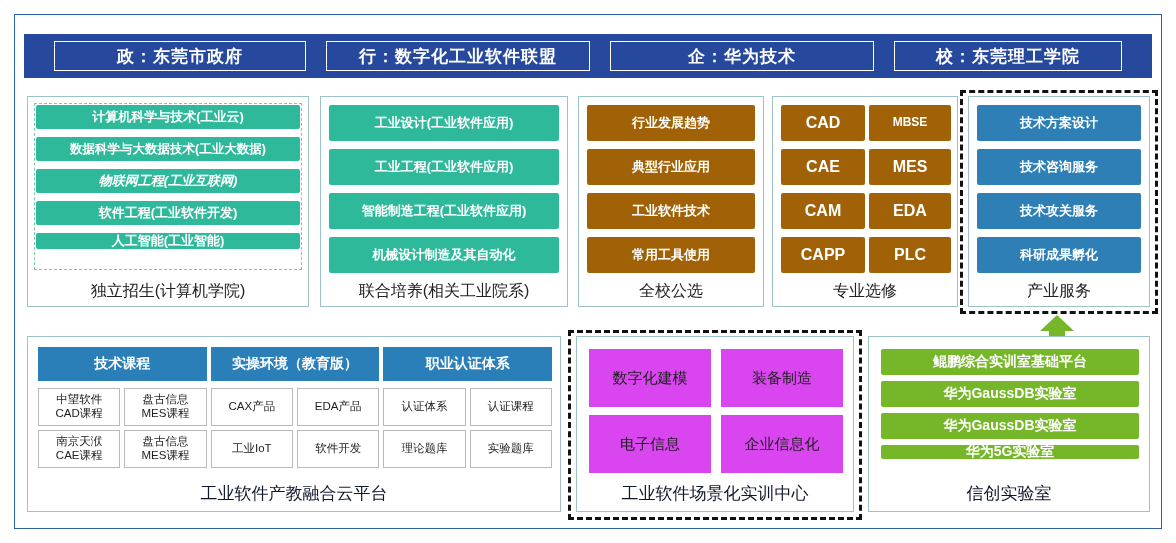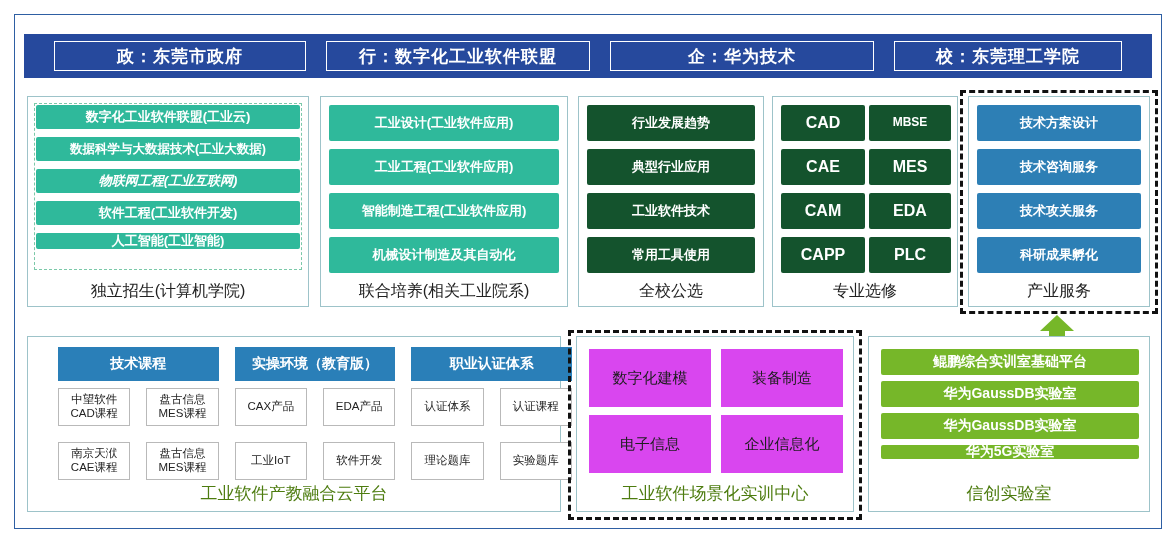--- a/index.html
+++ b/index.html
@@ -74,21 +74,21 @@
     font-weight: bold;
     margin-bottom: 8px;
     border-radius: 2px;
     text-align: center;
     line-height: 1.15;
   }
   .chip.green {
     background: #2fb99b;
   }
   .chip.teal {
-    background: #14532d;
+    background: #a16207;
   }
   .chip.blue2 {
     background: #2d7fb5;
   }
   .col-caption {
     position: absolute;
     left: 0;
     right: 0;
     bottom: 4px;
     text-align: center;
@@ -115,28 +115,27 @@
     border: 1px solid #9dc3c9;
     box-sizing: border-box;
   }
   .bottom-caption {
     position: absolute;
     left: 0;
     right: 0;
     bottom: 6px;
     text-align: center;
     font-size: 17px;
-    color: #4d7c0f;
+    color: #0f172a;
   }
   
   .grid-table {
     position: absolute;
     display: grid;
-    gap: 16px;
-    margin-left: 20px;
+    gap: 4px;
   }
   .gt-head {
     background: #2a7fb8;
     color: #ffffff;
     font-size: 14px;
     font-weight: bold;
     display: flex;
     align-items: center;
     justify-content: center;
   }
@@ -200,21 +199,21 @@
     </div>
     <div class="banner-item" style="left:870px; width:228px;">
       <span>校：东莞理工学院</span>
     </div>
   </div>
 
   <div class="col-card" style="left:27px; top:96px; width:282px; height:211px;">
     <div class="dotted-inner" style="left:6px; top:6px; right:6px; height:167px;"></div>
     <div class="col-inner">
       <div class="chip green" style="height:24px;">
-          <span>数字化工业软件联盟(工业云)</span>
+          <span>计算机科学与技术(工业云)</span>
         </div>
       <div class="chip green" style="height:24px; font-size:12.5px;">
           <span>数据科学与大数据技术(工业大数据)</span>
         </div>
       <div class="chip green" style="height:24px;font-style:italic;">
           <span>物联网工程(工业互联网)</span>
         </div>
       <div class="chip green" style="height:24px;">
           <span>软件工程(工业软件开发)</span>
         </div>

